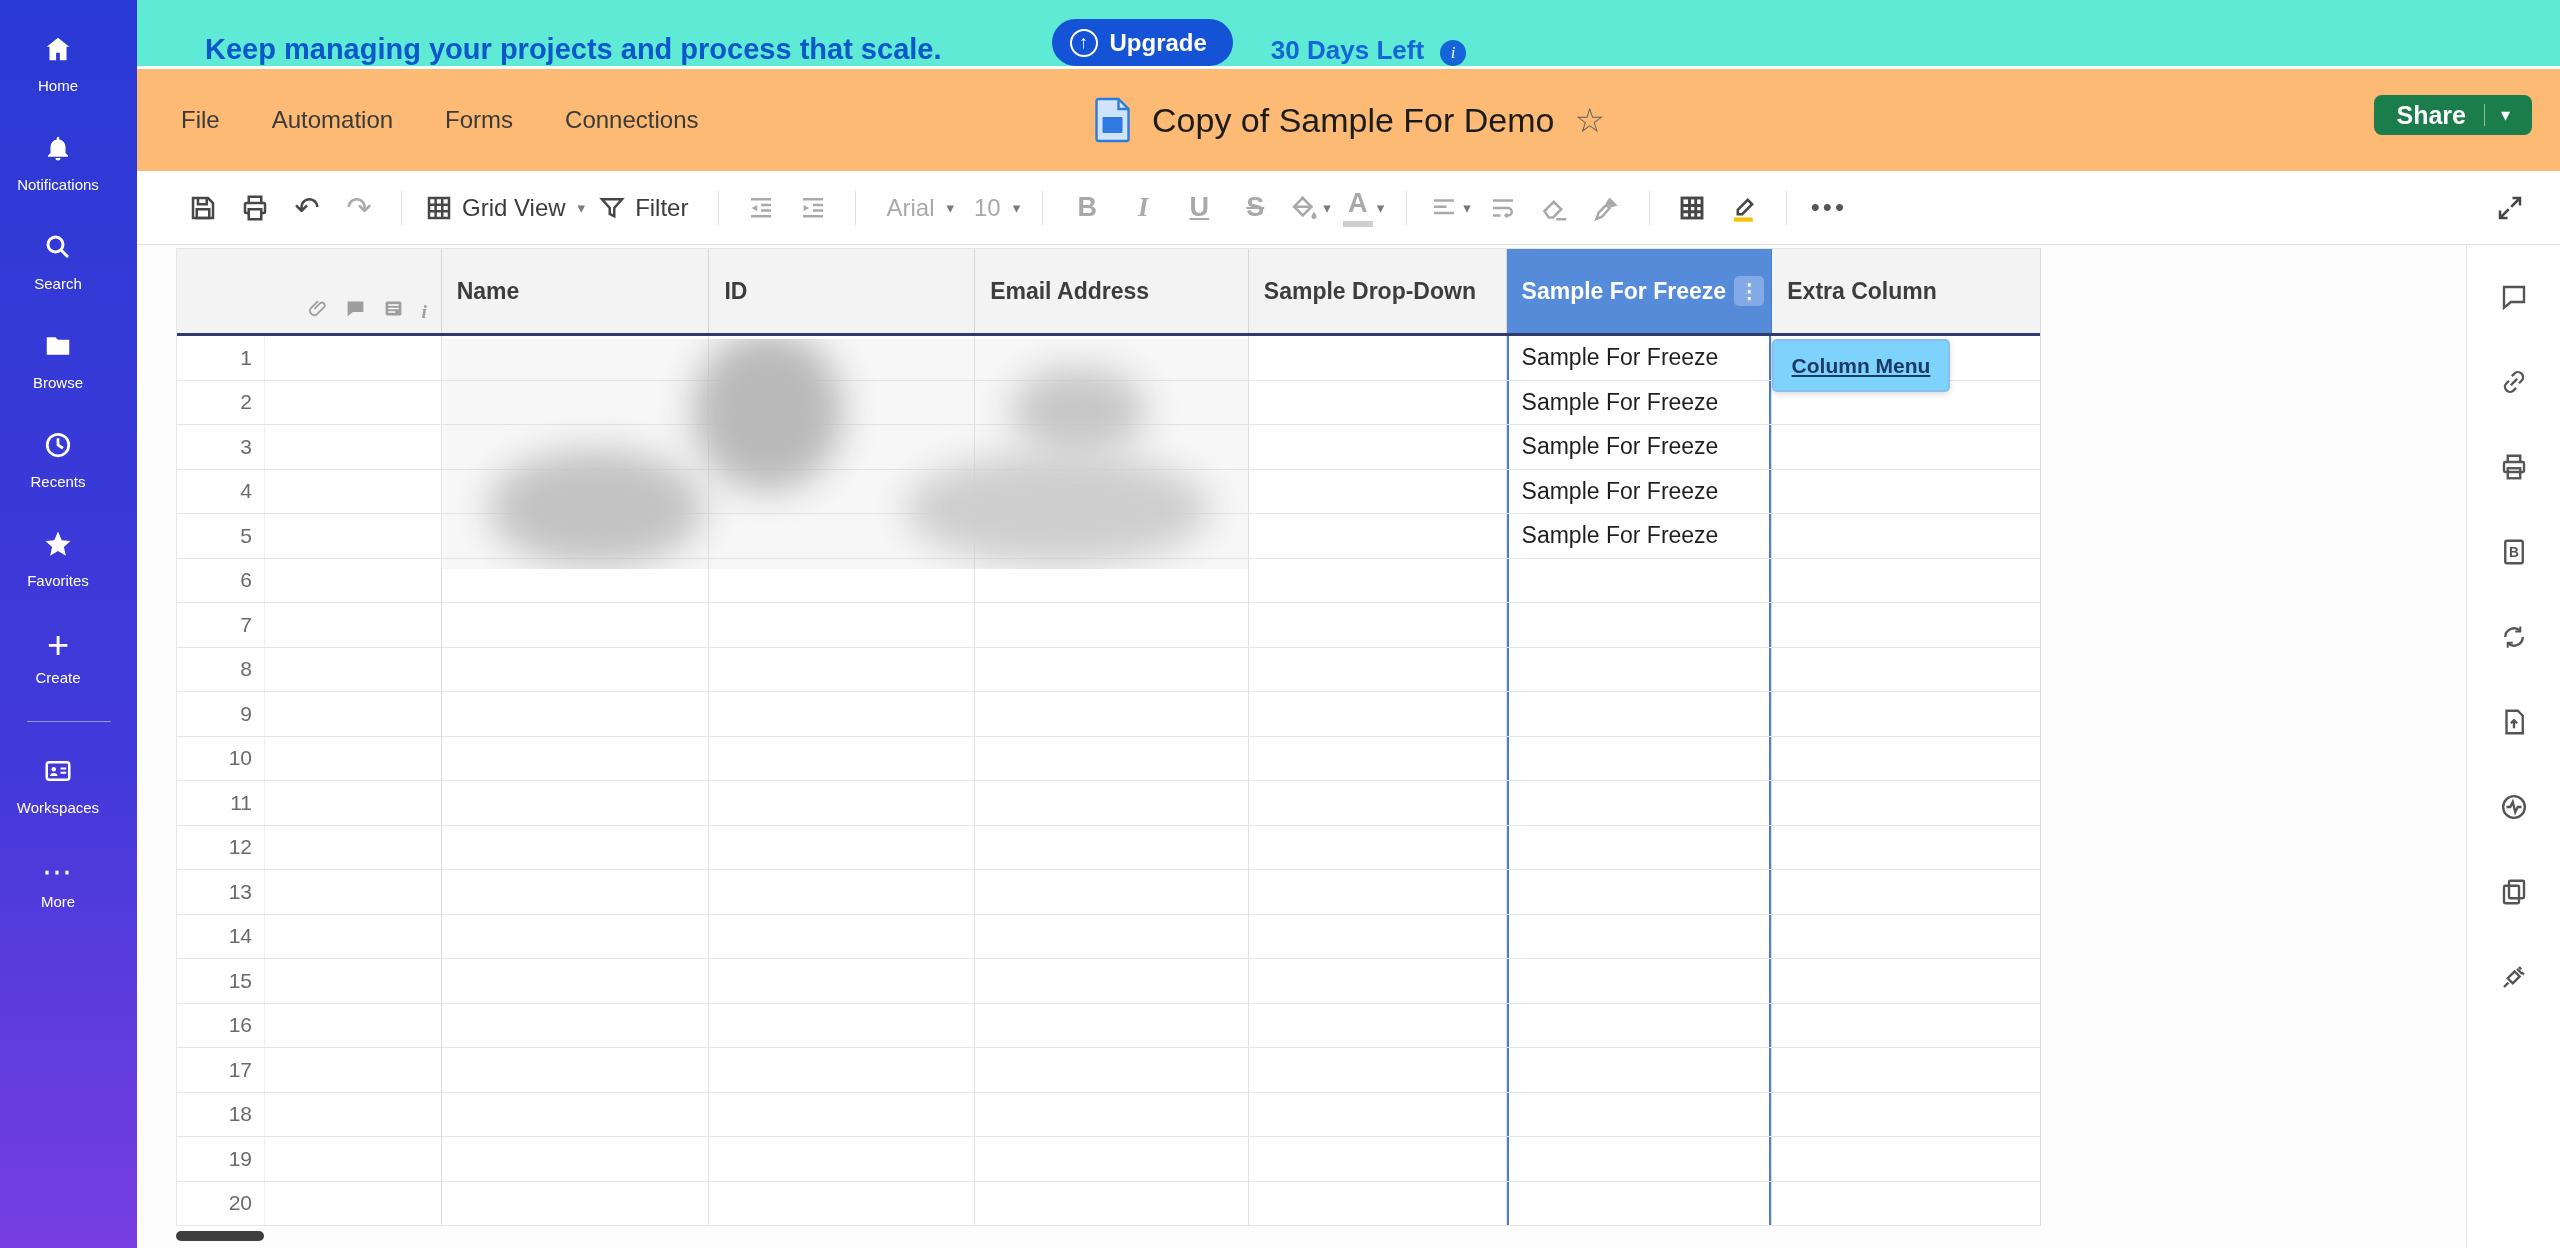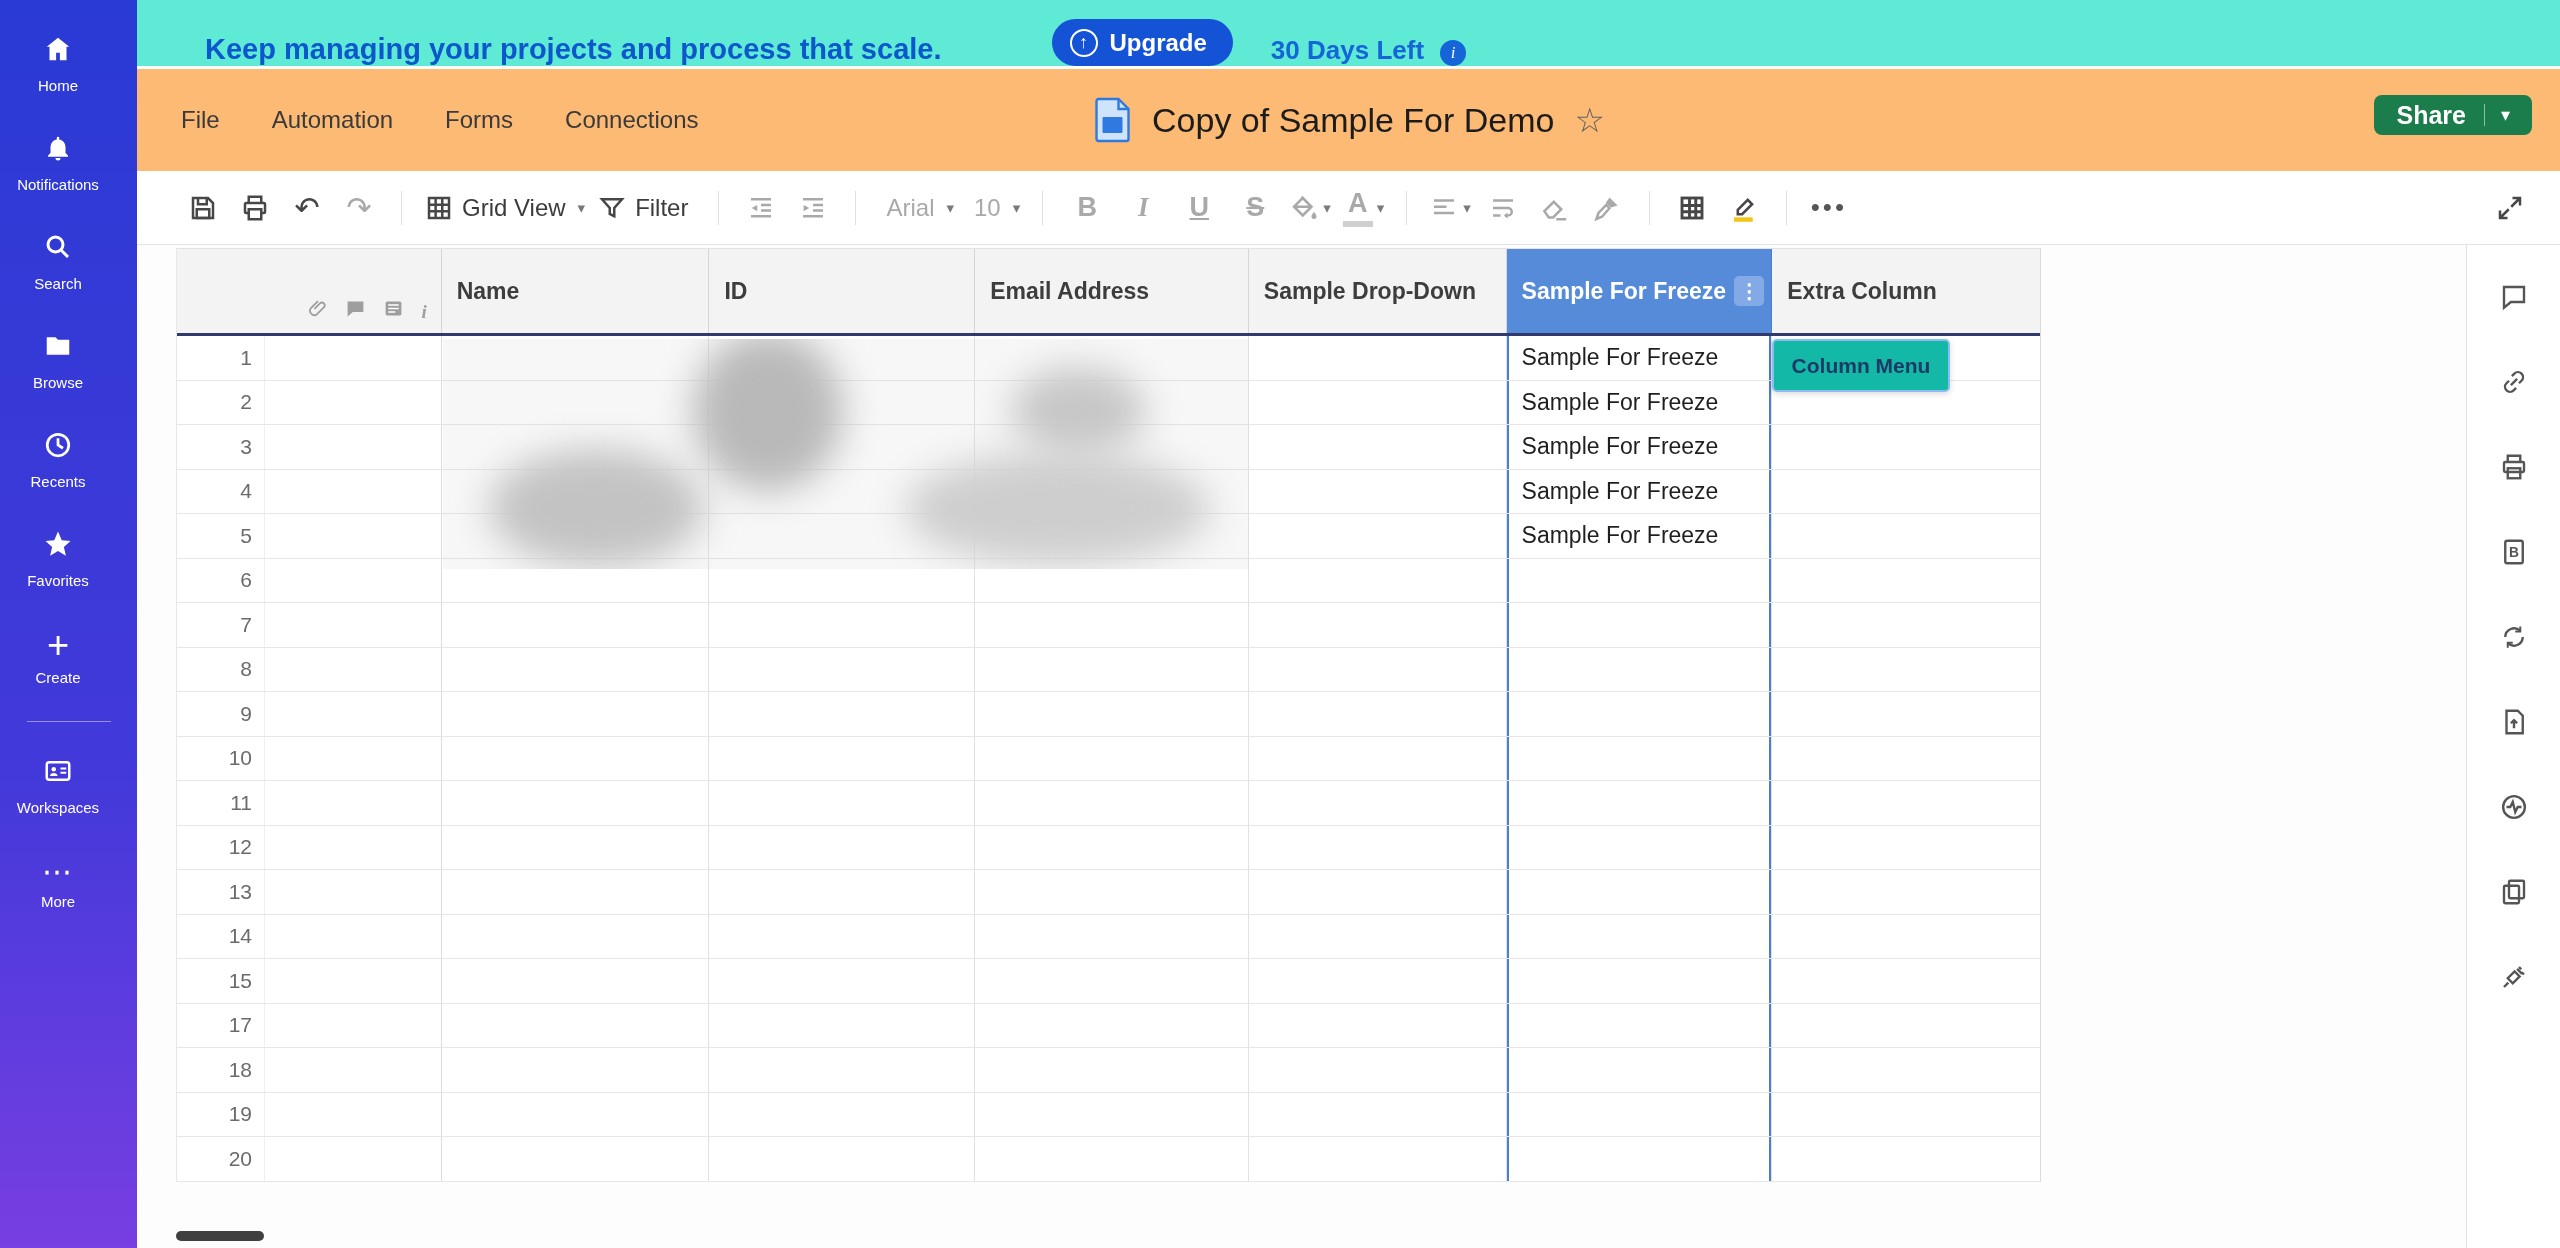--- a/index.html
+++ b/index.html
@@ -96,23 +96,23 @@
   
   .blur-zone { position:absolute; left:266px; top:91px; width:806px; height:230px;
     background:rgba(210,210,210,.18); overflow:hidden; pointer-events:none; z-index:3; }
   .blob { position:absolute; border-radius:50%; filter:blur(18px); }
   .blob.b1 { left:250px; top:-8px; width:150px; height:160px; background:#b9b9b9; }
   .blob.b2 { left:46px; top:110px; width:215px; height:118px; background:#c3c3c3; }
   .blob.b3 { left:462px; top:114px; width:305px; height:112px; background:#cecece; }
   .blob.b4 { left:568px; top:28px; width:135px; height:88px; background:#c7c7c7; }
 
   
-  .col-menu { position:absolute; left:1595px; top:91px; width:178px; height:53px; background:#14b8a6;
+  .col-menu { position:absolute; left:1595px; top:91px; width:178px; height:53px; background:#7dd3fc;
     border:2px solid #8cbdf0; border-radius:5px; display:flex; align-items:center; justify-content:center;
-    font-size:21px; font-weight:700; color:#1b3a66; z-index:6; box-shadow:0 2px 6px rgba(0,0,0,.15); cursor:pointer; }
+    font-size:21px; font-weight:700; color:#1b3a66; z-index:6; box-shadow:0 2px 6px rgba(0,0,0,.15); cursor:pointer;text-decoration:underline; }
 
   
   .hscroll { position:absolute; left:39px; top:984px; width:1865px; height:14px; }
   .hthumb { position:absolute; left:0; top:2px; width:88px; height:10px; background:#3f3f3f; border-radius:5px; cursor:grab; }
 
   
   .rail { position:absolute; right:0; top:245px; width:94px; bottom:0; background:#fff;
     border-left:1px solid #e3e3e3; display:flex; flex-direction:column; align-items:center; padding-top:26px; }
   .rail-btn { width:52px; height:52px; display:flex; align-items:center; justify-content:center;
     margin-bottom:33px; cursor:pointer; color:#555; border-radius:6px; }
@@ -548,20 +548,31 @@
           </div>
           <div class="cell c-name"></div>
           <div class="cell c-id"></div>
           <div class="cell c-email"></div>
           <div class="cell c-drop"></div>
           <div class="cell c-freeze selcol"></div>
           <div class="cell c-extra" style="border-right: none;"></div>
         </div>
         <div class="grid-row">
           <div class="cell rownum-cell">
+            <span class="num">16</span>
+          </div>
+          <div class="cell c-name"></div>
+          <div class="cell c-id"></div>
+          <div class="cell c-email"></div>
+          <div class="cell c-drop"></div>
+          <div class="cell c-freeze selcol"></div>
+          <div class="cell c-extra" style="border-right: none;"></div>
+        </div>
+        <div class="grid-row">
+          <div class="cell rownum-cell">
             <span class="num">17</span>
           </div>
           <div class="cell c-name"></div>
           <div class="cell c-id"></div>
           <div class="cell c-email"></div>
           <div class="cell c-drop"></div>
           <div class="cell c-freeze selcol"></div>
           <div class="cell c-extra" style="border-right: none;"></div>
         </div>
         <div class="grid-row">

